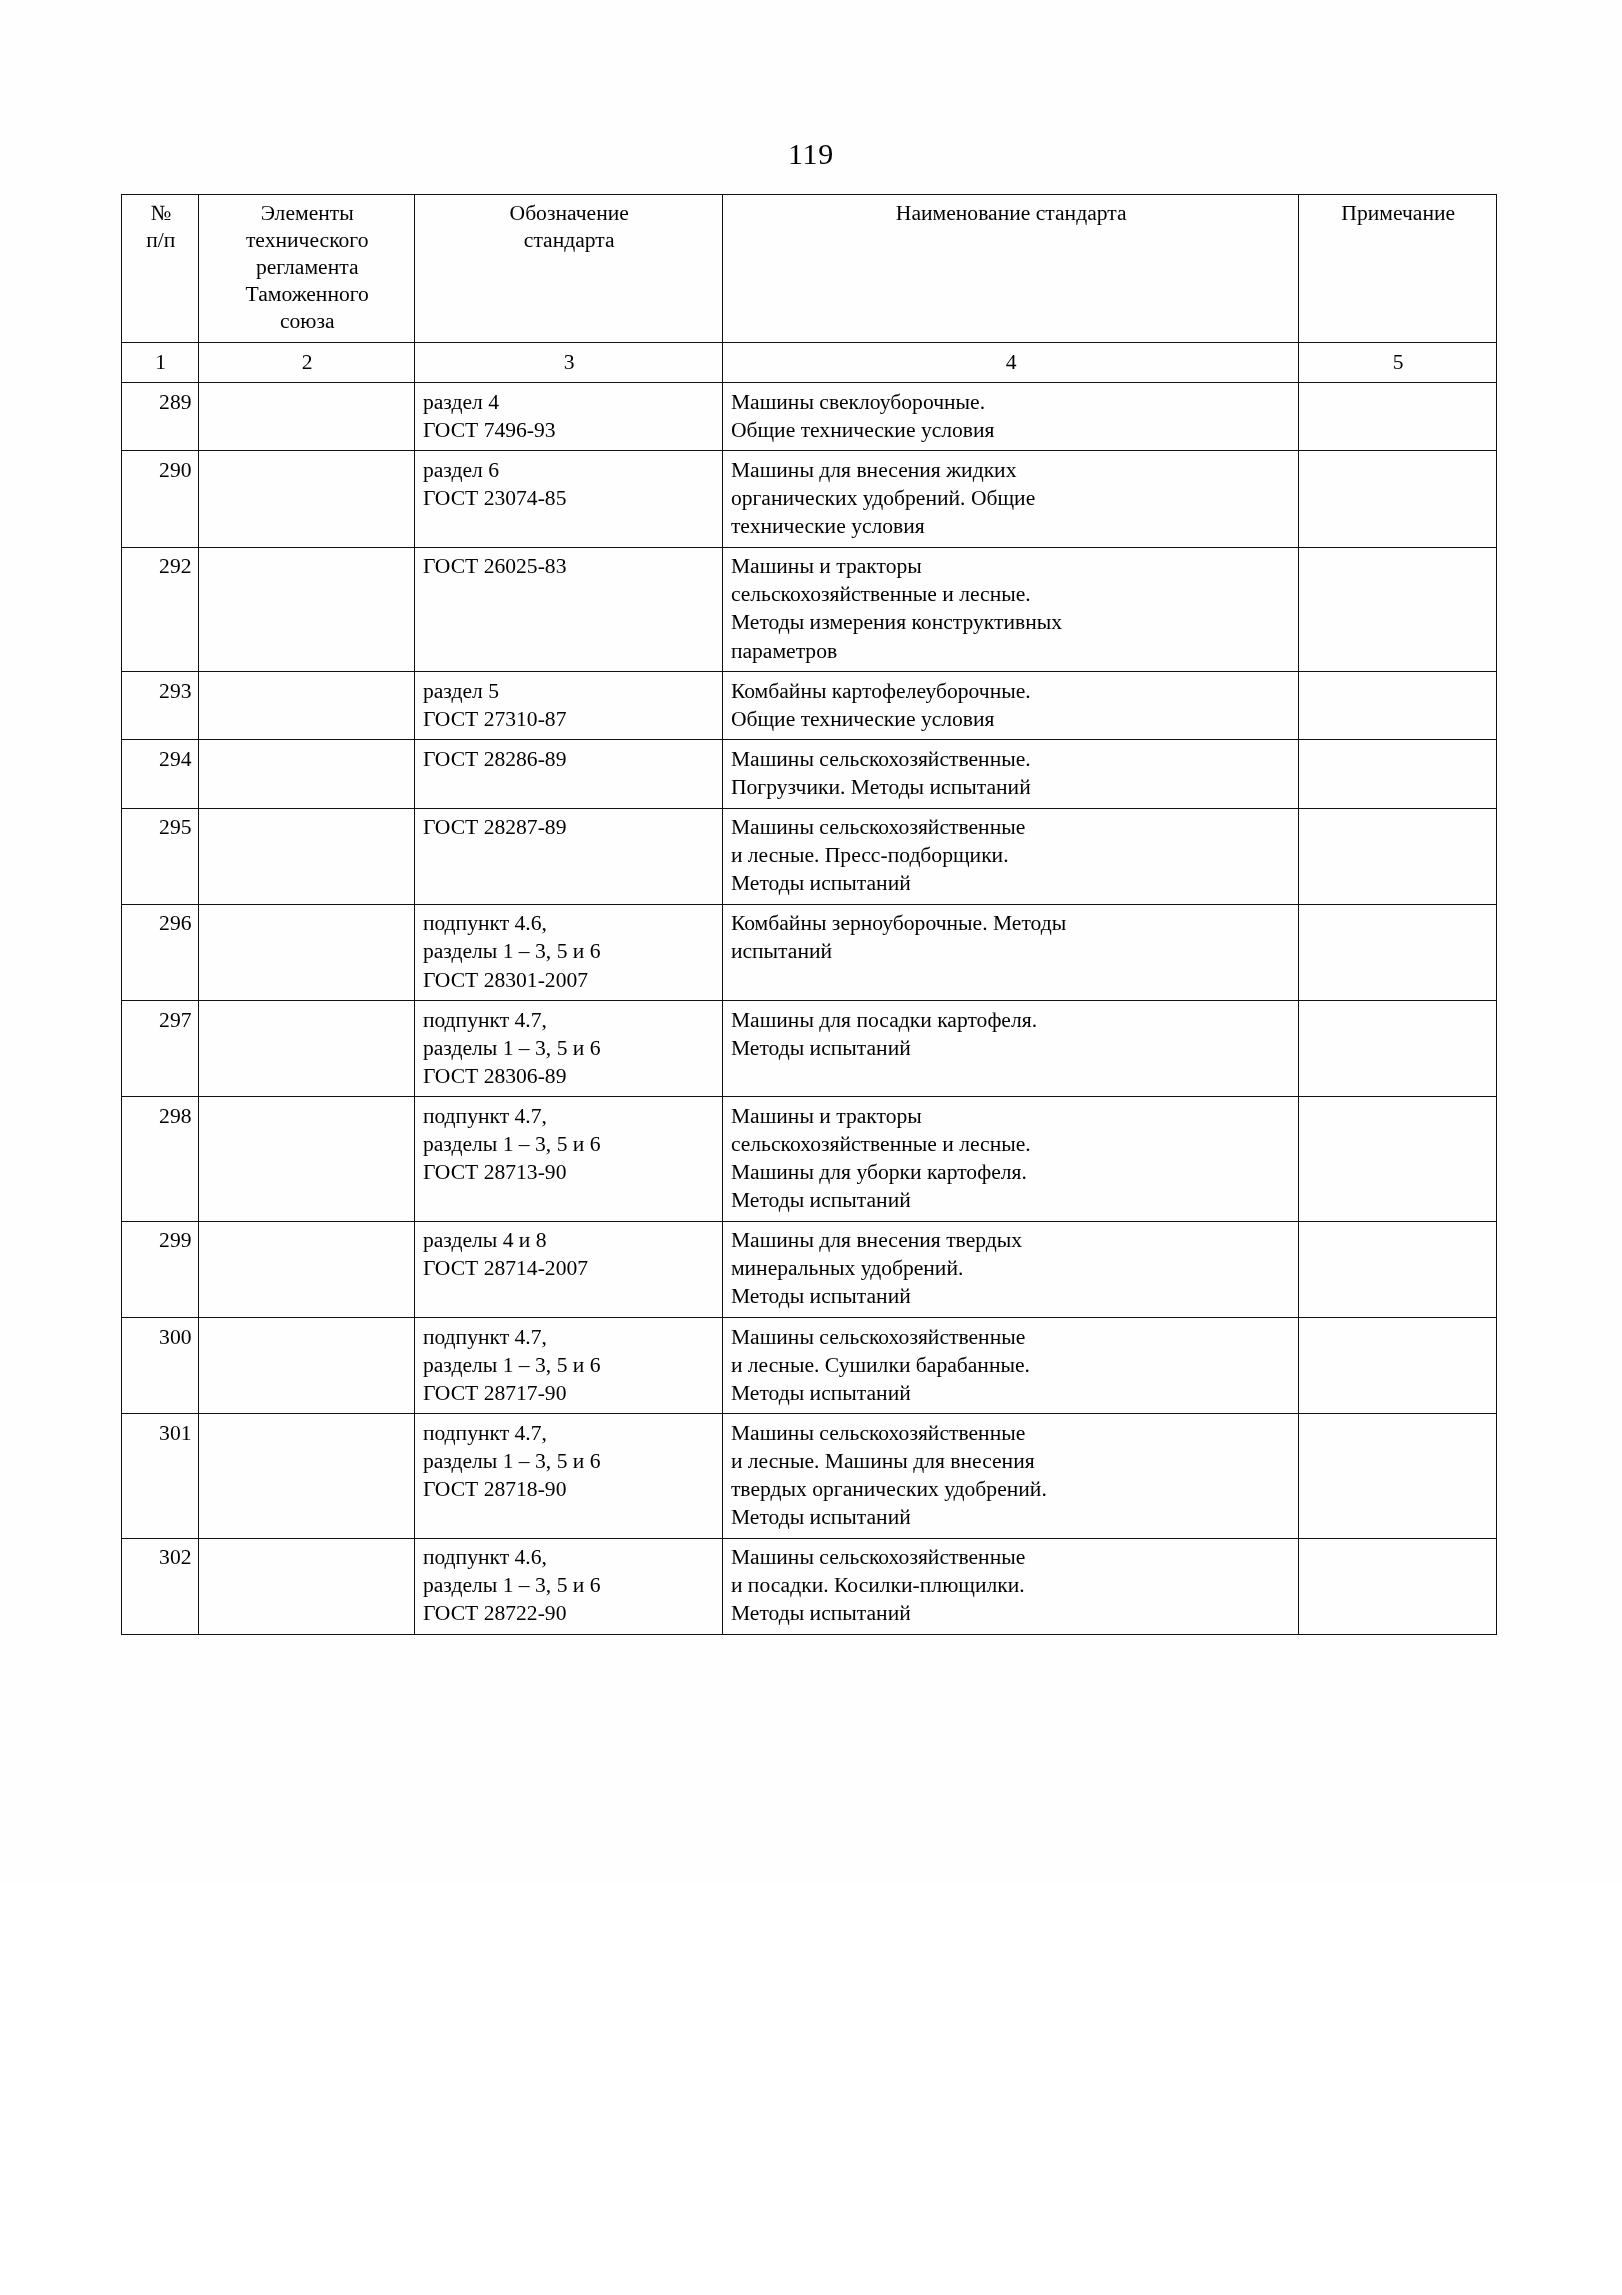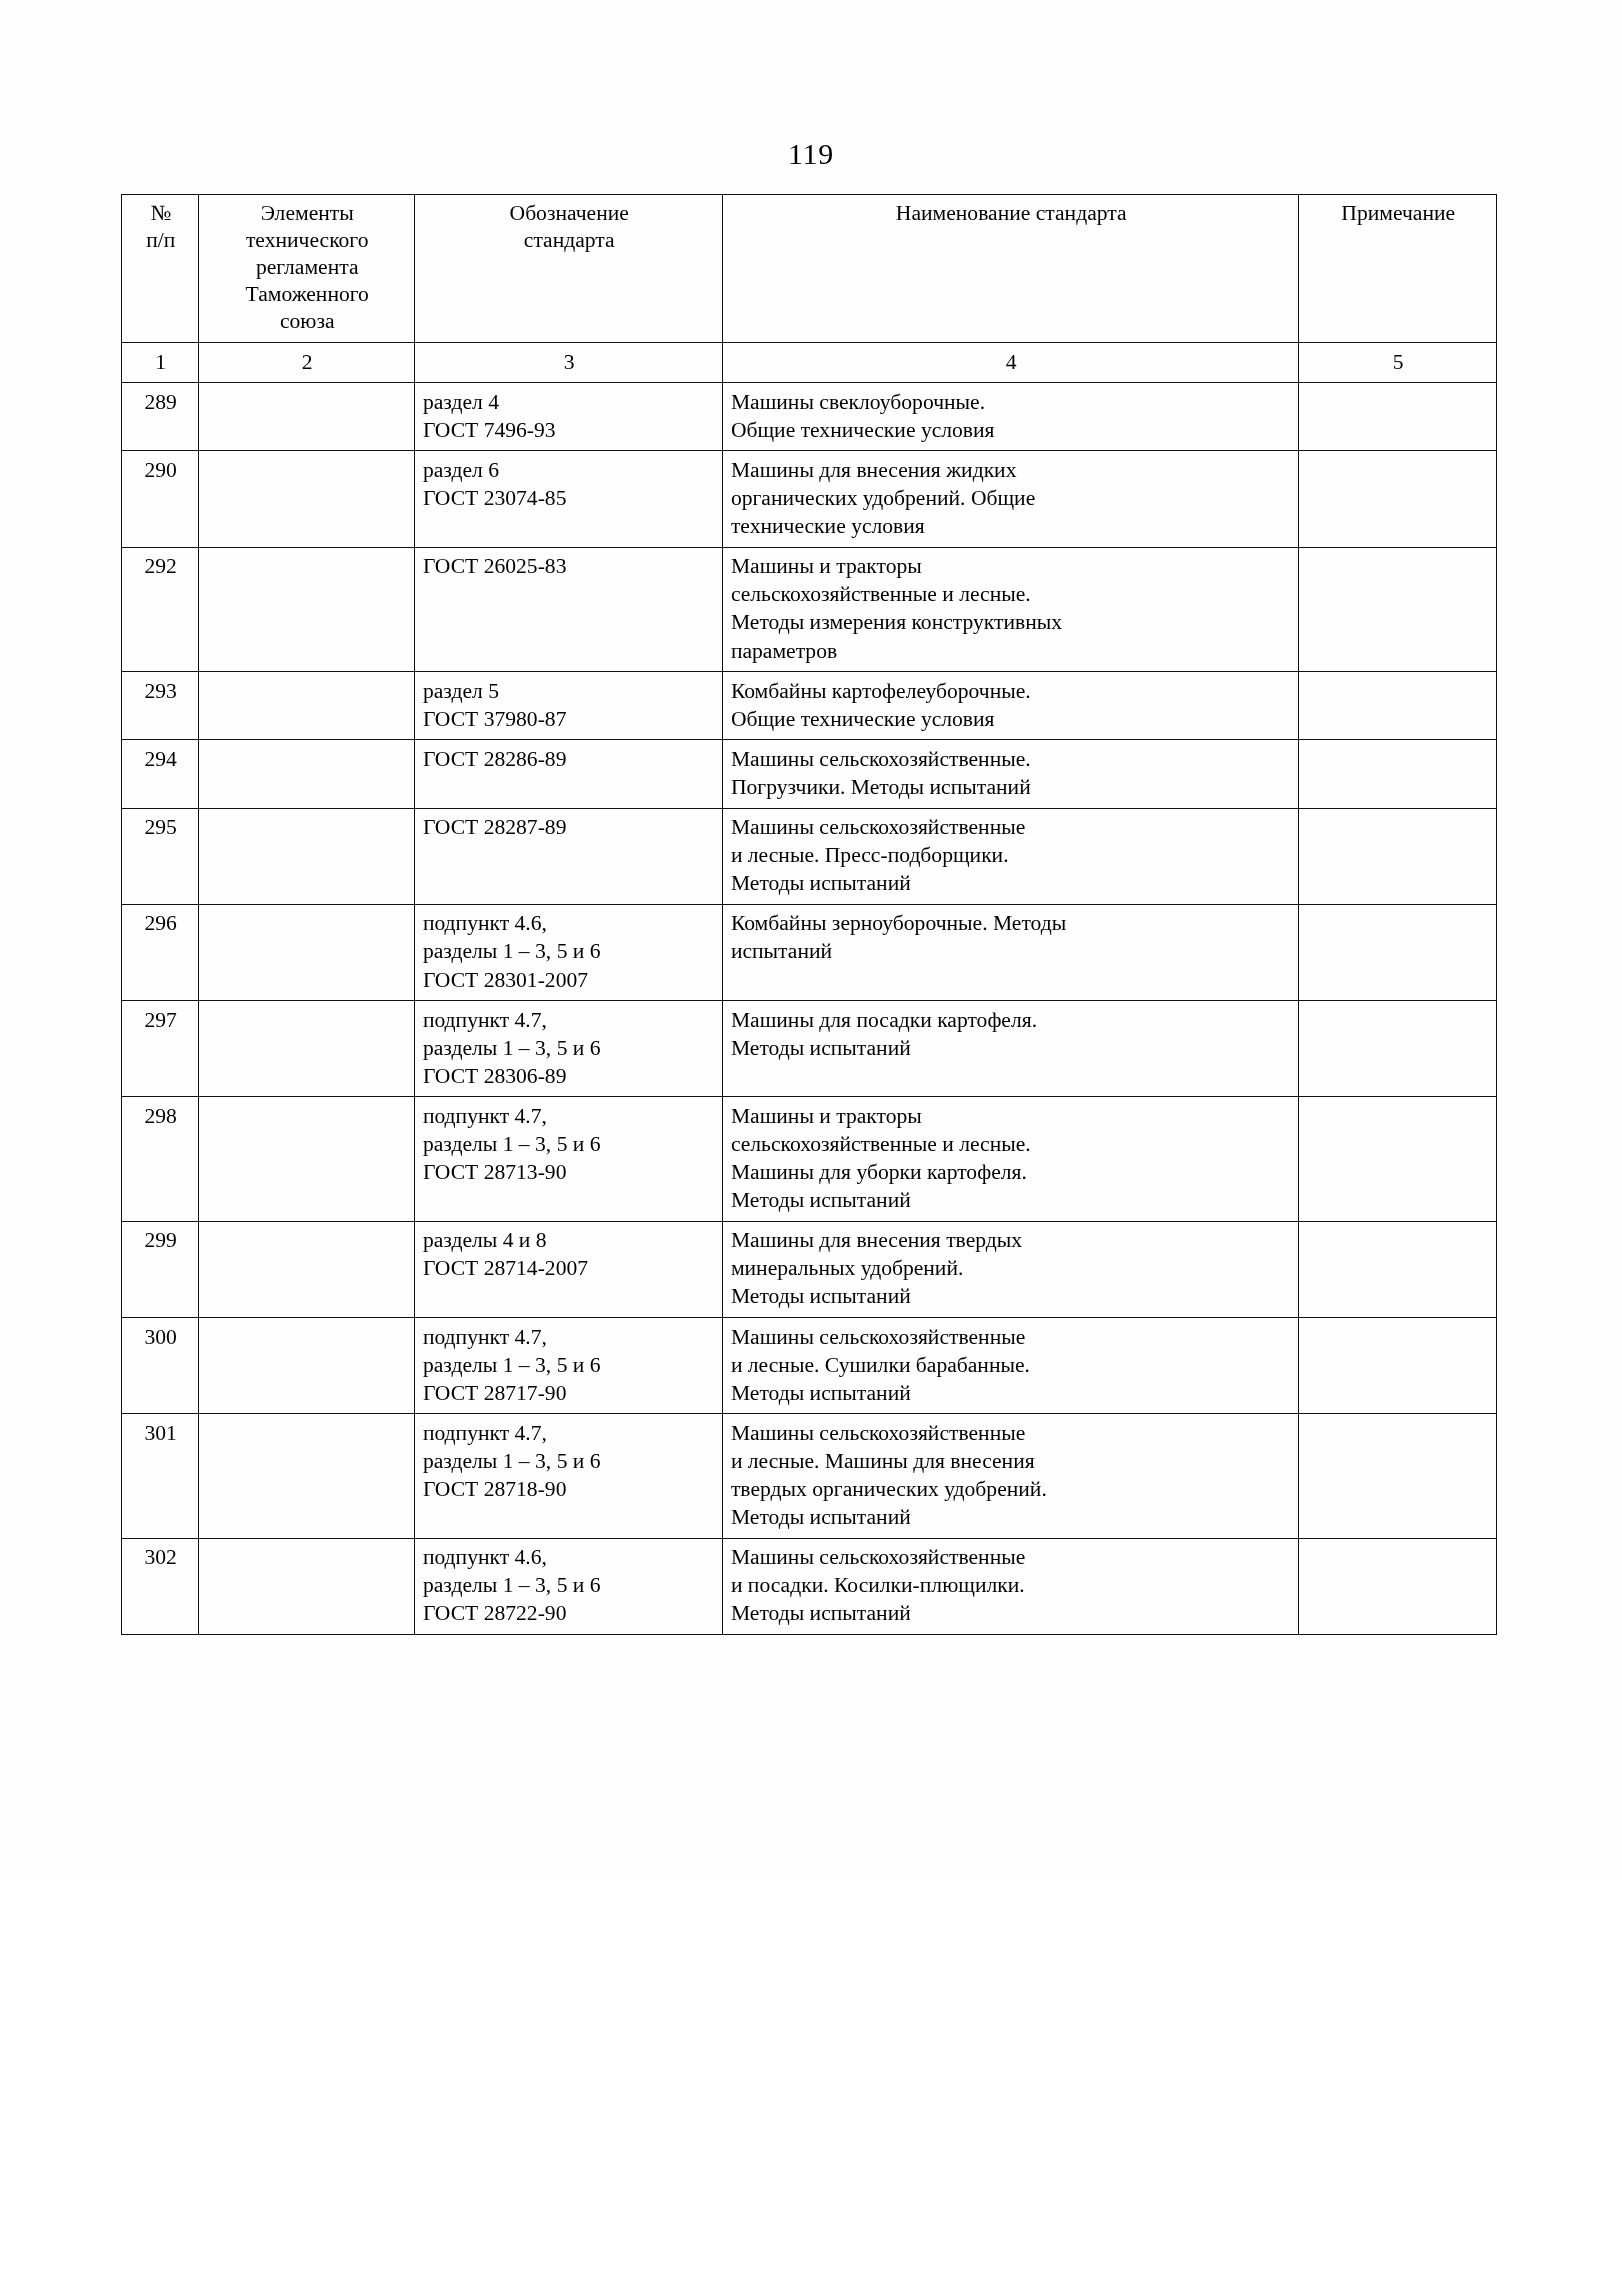--- a/index.html
+++ b/index.html
@@ -60,21 +60,21 @@
     line-height: 1.26;
     padding: 6.5px 3.9px 7.9px 3.9px;
     vertical-align: top;
   }
   td.numrow {
     text-align: center;
     padding: 2.6px 3.9px 3.9px 3.9px;
     font-size: 21.6px;
   }
   td.col-num {
-    text-align: center;
+    text-align: right;
     padding-left: 10.5px;
     white-space: nowrap;
     margin-top: 16px;
   }
   td.col-elem { }
   td.col-desig { }
   td.col-name { }
   td.col-note { }
   .ln { display: block; white-space: nowrap; }
 </style>
@@ -166,21 +166,21 @@
             <span class="ln">Методы измерения конструктивных</span>
             <span class="ln">параметров</span>
           </td>
           <td class="col-note"></td>
         </tr>
         <tr>
           <td class="col-num">293</td>
           <td class="col-elem"></td>
           <td class="col-desig">
             <span class="ln">раздел 5</span>
-            <span class="ln">ГОСТ 37980-87</span>
+            <span class="ln">ГОСТ 27310-87</span>
           </td>
           <td class="col-name">
             <span class="ln">Комбайны картофелеуборочные.</span>
             <span class="ln">Общие технические условия</span>
           </td>
           <td class="col-note"></td>
         </tr>
         <tr>
           <td class="col-num">294</td>
           <td class="col-elem"></td>

